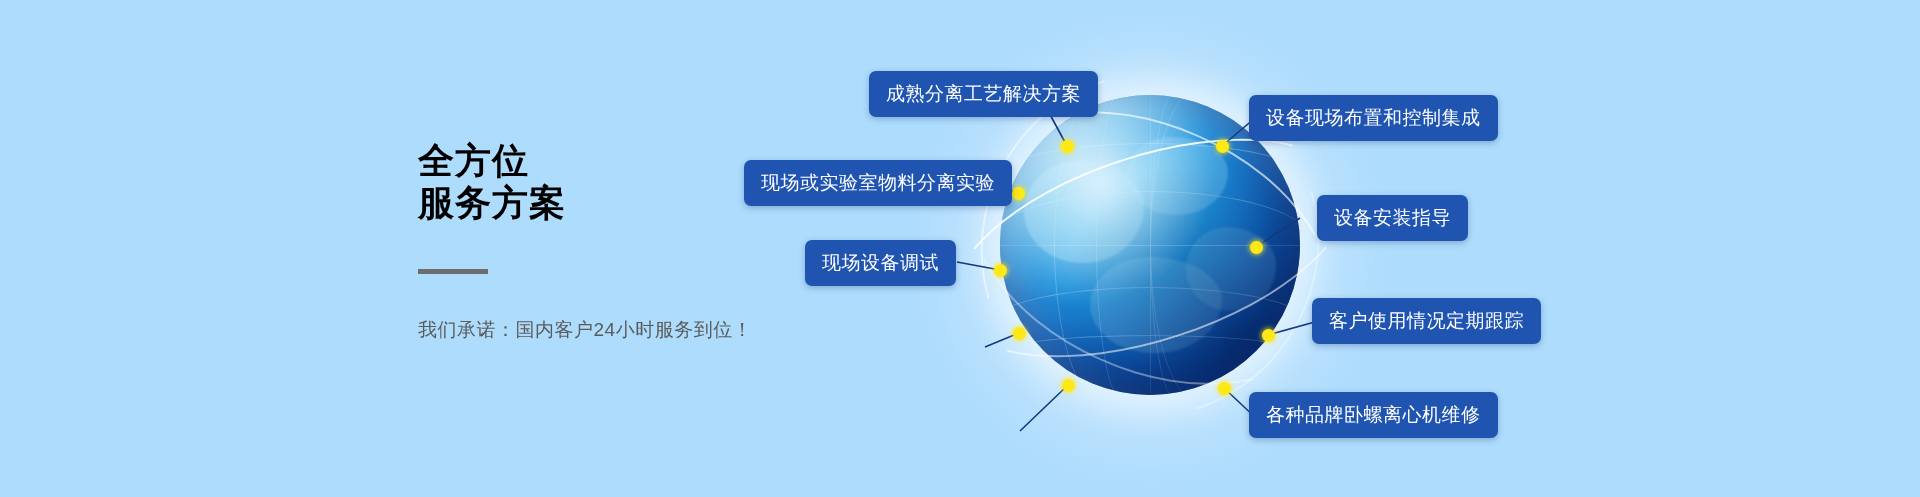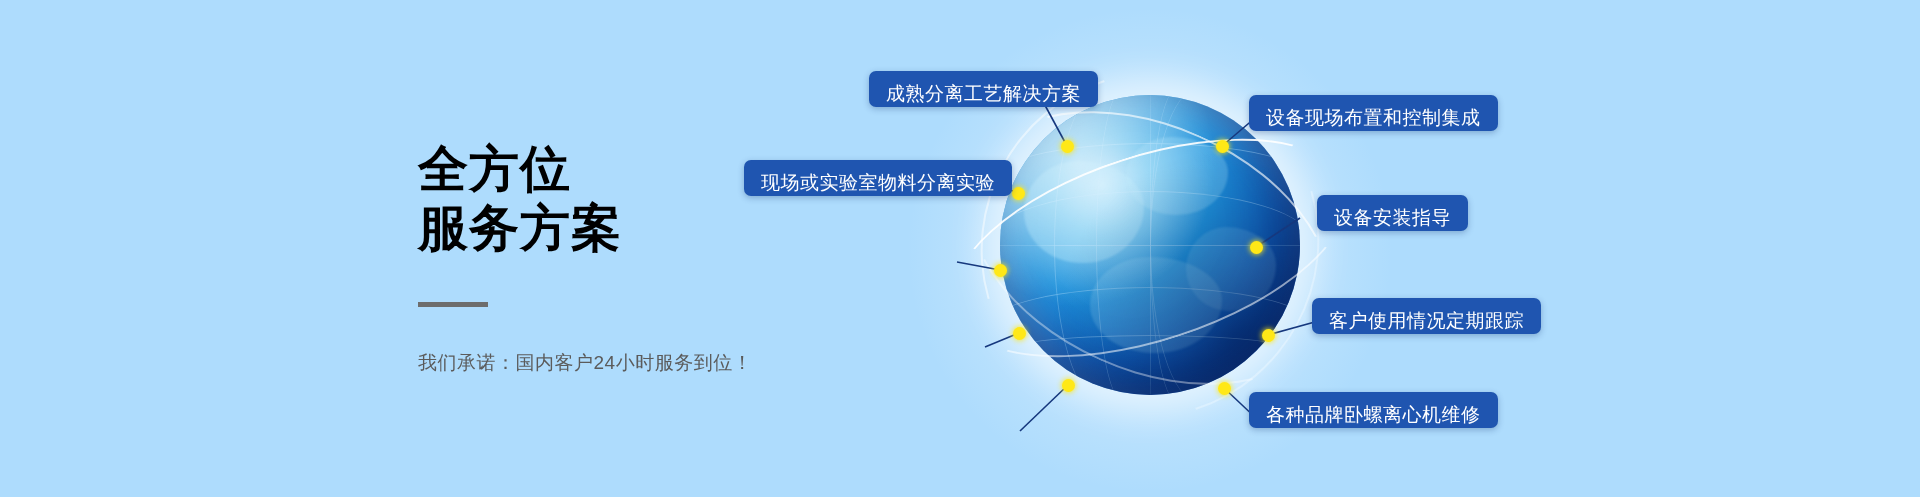--- a/index.html
+++ b/index.html
@@ -23,21 +23,21 @@
     pointer-events: none;
   }
 
   
   .left-block {
     position: absolute;
     left: 418px; top: 140px;
     width: 420px;
   }
   .headline {
-    font-size: 50px;
+    font-size: 36px;
     font-weight: bold;
     line-height: 1.18;
     color: #000000;
     letter-spacing: 1px;
     white-space: pre-line;
   }
   .rule {
     width: 70px; height: 5px;
     background: #6d6d6d;
     margin-top: 44px;
@@ -110,21 +110,21 @@
     box-shadow: 0 0 5px 1px rgba(255,232,23,0.75);
   }
 
   
   .label {
     position: absolute;
     background: #1f55b0;
     color: #ffffff;
     font-size: 19px;
     line-height: 1;
-    padding: 13px 17px 4px;
+    padding: 13px 17px 14px;
     border-radius: 7px;
     white-space: nowrap;
     letter-spacing: .5px;
     box-shadow: 0 2px 6px rgba(16,50,110,0.30);
   }
   .label.right { }
 </style>
 </head>
 <body>
 
@@ -184,19 +184,20 @@
   <div class="dot" style="left:1000px; top:270px;"></div>
   <div class="dot" style="left:1019px; top:333px;"></div>
   <div class="dot" style="left:1068px; top:385px;"></div>
   <div class="dot" style="left:1222px; top:146px;"></div>
   <div class="dot" style="left:1256px; top:247px;"></div>
   <div class="dot" style="left:1268px; top:335px;"></div>
   <div class="dot" style="left:1224px; top:388px;"></div>
 
   <div class="label" style="left:869px;  top:71px;">成熟分离工艺解决方案</div>
   <div class="label" style="left:744px;  top:160px;">现场或实验室物料分离实验</div>
+  <div class="label" style="left:805px;  top:240px;">现场设备调试</div>
 
   <div class="label right" style="left:1249px; top:95px;">设备现场布置和控制集成</div>
   <div class="label right" style="left:1317px; top:195px;text-align:right;">设备安装指导</div>
   <div class="label right" style="left:1312px; top:298px;">客户使用情况定期跟踪</div>
   <div class="label right" style="left:1249px; top:392px;">各种品牌卧螺离心机维修</div>
 
 </div>
 
 </body></html>

